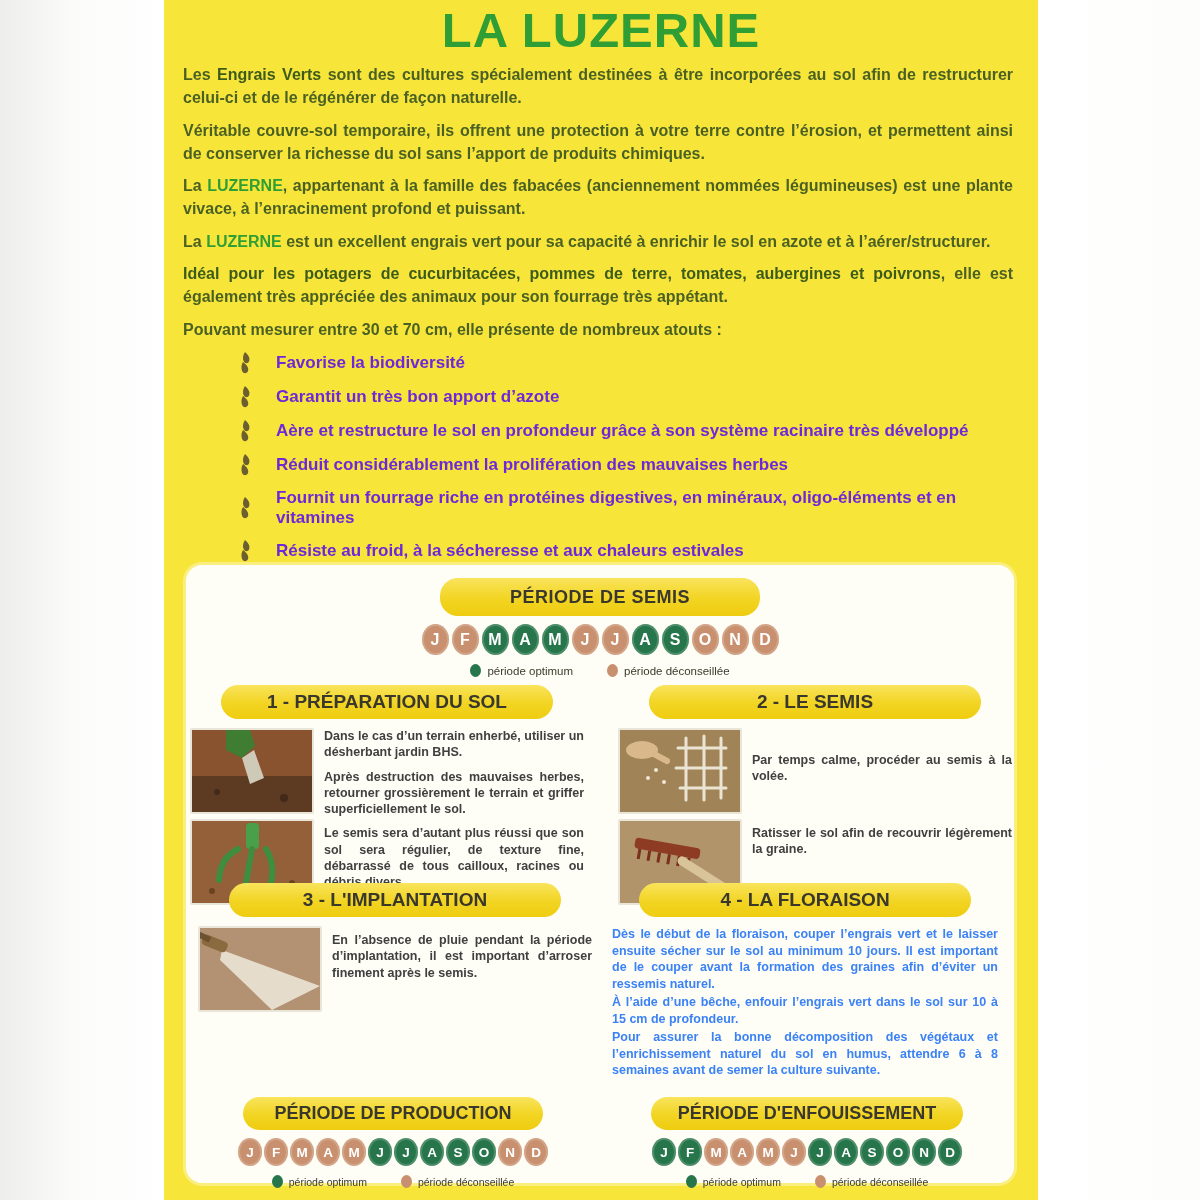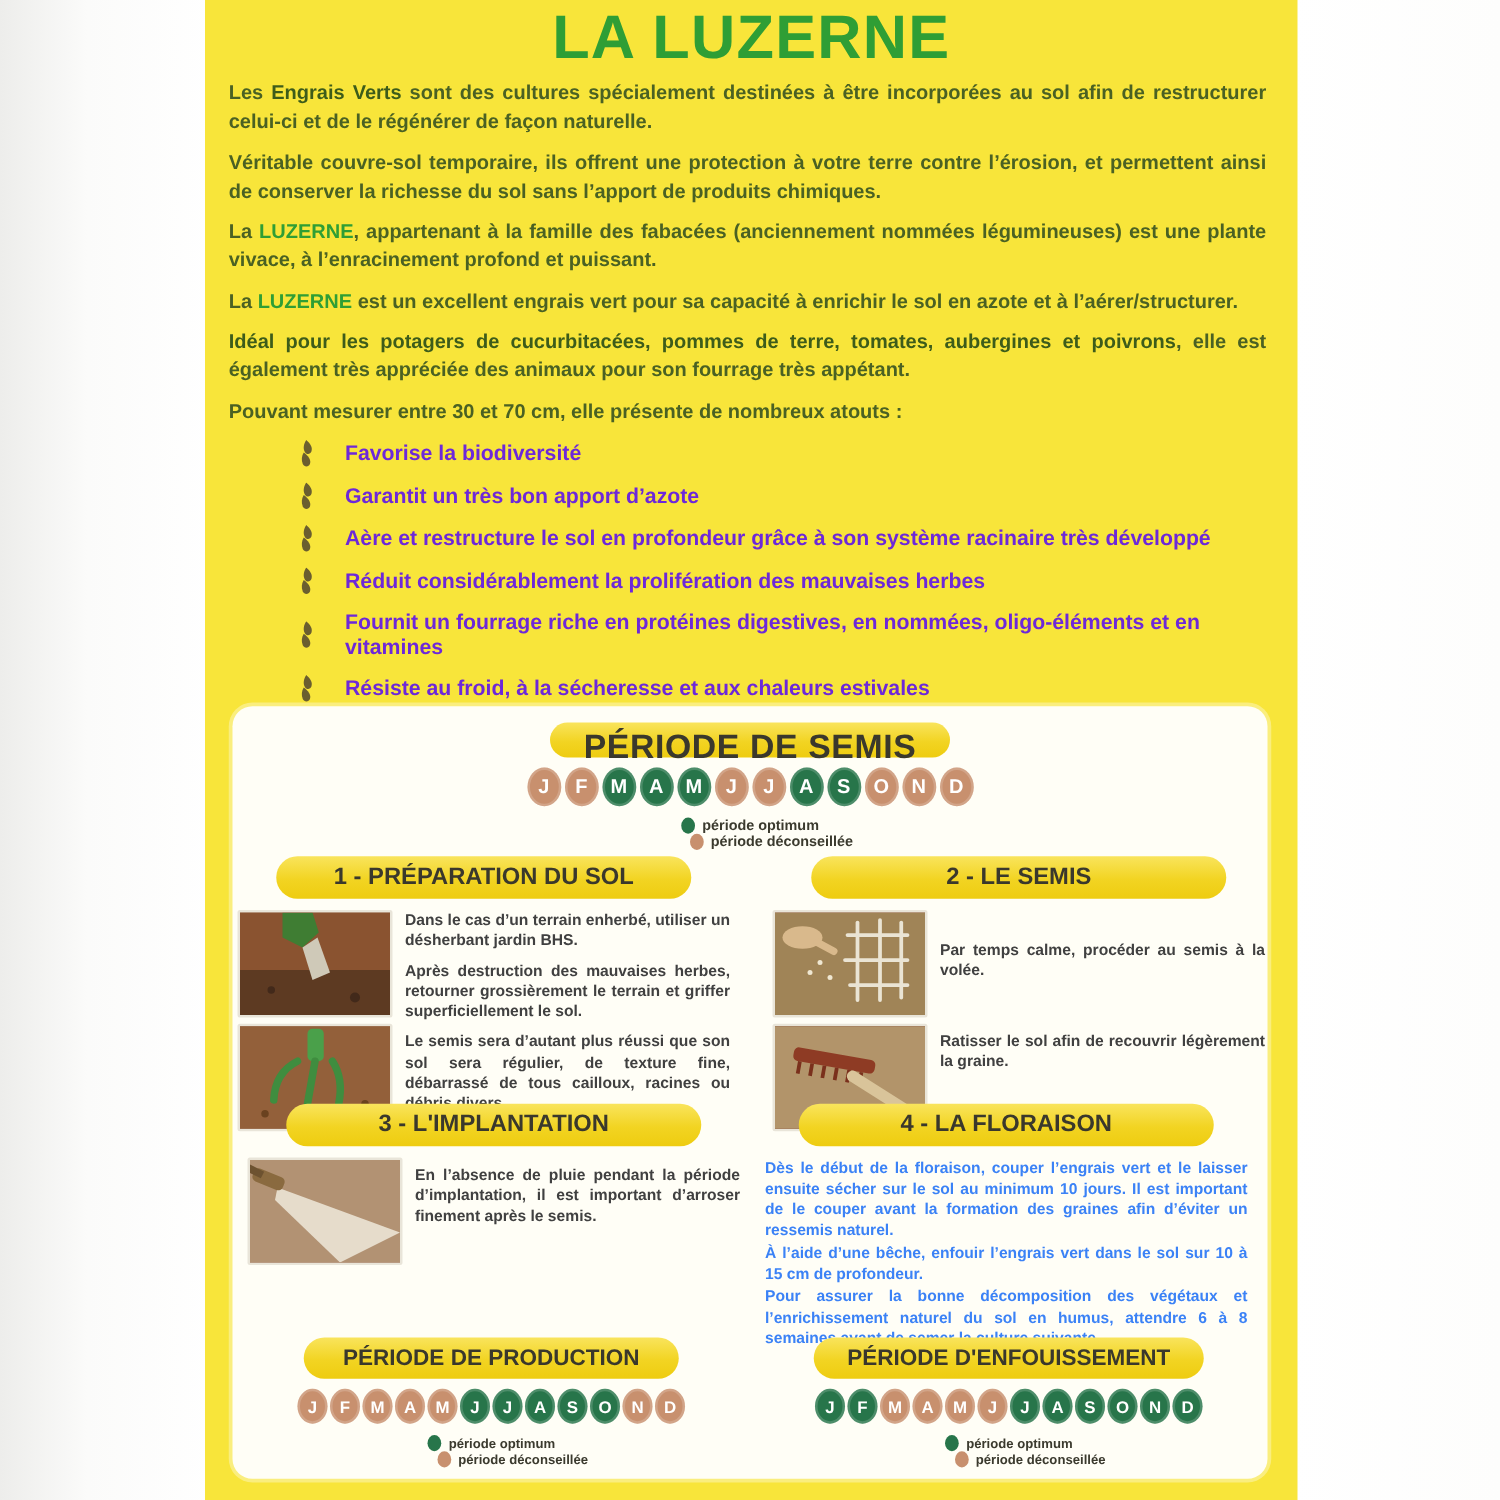--- a/index.html
+++ b/index.html
@@ -21,32 +21,32 @@
   ul.bullets{list-style:none;margin:6px 0 0 0;padding:0 20px 0 74px;}
   ul.bullets li{display:flex;align-items:center;gap:24px;margin-bottom:12px;
                 font-size:17px;font-weight:bold;color:#6d28d9;}
   .bullet-icon{flex:none;display:inline-flex;width:14px;height:22px;}
 
   .panel{position:absolute;left:22px;top:565px;width:828px;height:618px;
          background:#fffef6;border-radius:16px;box-shadow:0 0 0 3px rgba(255,255,255,.35);}
 
   .pill{background:linear-gradient(180deg,#f9e45c 0%,#f2d422 55%,#eecc10 100%);
         border-radius:18px;color:#3a382c;font-weight:bold;text-align:center;}
-  .big-pill{width:320px;margin:13px auto 0;font-size:27px;height:28px;line-height:38px;letter-spacing:.5px;}
+  .big-pill{width:320px;margin:13px auto 0;font-size:18px;height:38px;line-height:38px;letter-spacing:.5px;}
 
   .months{display:flex;justify-content:center;gap:3px;margin-top:8px;}
   .month{width:27px;height:31px;border-radius:50%;display:flex;align-items:center;justify-content:center;
          color:#fff;font-weight:bold;font-size:16px;}
   .month.on{background:#27754a;box-shadow:inset 0 0 0 2px rgba(255,255,255,.18);}
   .month.off{background:#c8906e;box-shadow:inset 0 0 0 2px rgba(255,255,255,.18);}
   .months.sm{gap:2px;}
   .months.sm .month{width:24px;height:28px;font-size:13.5px;}
 
   .legend{display:flex;justify-content:center;align-items:center;margin-top:9px;
-          font-size:11.5px;font-weight:bold;color:#3b3a2e;flex-direction:column;}
+          font-size:11.5px;font-weight:normal;color:#3b3a2e;}
   .legend-item{display:flex;align-items:center;gap:6px;}
   .legend-item + .legend-item{margin-left:34px;}
   .dot{width:11px;height:13px;border-radius:50%;display:inline-block;}
   .dot.on{background:#27754a;}
   .dot.off{background:#c8906e;}
   .legend.sm{font-size:10.5px;}
 
   .grid{position:absolute;top:120px;left:0;width:828px;}
   .step{position:absolute;}
   .step1{left:0;top:0;width:402px;}
@@ -63,21 +63,21 @@
   .step-text p{margin:0 0 8px 0;font-size:12.5px;font-weight:bold;color:#404040;
                line-height:1.3;text-align:justify;}
   .step2 .step-text{padding-top:24px;}
   .step2 .step-text p{margin-bottom:40px;}
   .step3 .step-text{padding-top:6px;}
   .step4 .step-text2{padding:0 8px;}
   .step4 .step-text2 p{margin:0 0 2px 0;font-size:12.5px;font-weight:bold;color:#3b82f6;
                        line-height:1.32;text-align:justify;}
 
   .bottom-row{position:absolute;top:505px;left:0;width:828px;display:flex;}
-  .period-col{width:414px;}
+  .period-col{width:414px;margin-top:27px;}
   .small-pill{margin:0 auto;font-size:18px;height:33px;line-height:33px;}
   .pw-prod{width:300px;}
   .pw-enf{width:312px;}
 </style>
 </head>
 <body>
 
 <div class="stage">
   <div class="sheet">
 
@@ -129,21 +129,21 @@
   </span>
 <span class="bullet-text">Réduit considérablement la prolifération des mauvaises herbes</span>
         </li>
         <li>
   <span class="bullet-icon">
     <svg width="14" height="22" viewBox="0 0 14 22">
       <path d="M7,0 C10.5,3 12.2,6 11.2,9 C10.2,11.8 7.2,11.8 6,9.8 C4.2,6.8 5,3 7,0 Z" fill="#6b5e2f"></path>
       <path d="M5,10 C8.8,12.8 11,16 10,19 C9,21.8 5.4,21.8 4.2,19.2 C3,16.2 3.2,12.8 5,10 Z" fill="#6b5e2f"></path>
     </svg>
   </span>
-<span class="bullet-text">Fournit un fourrage riche en protéines digestives, en nommées, oligo-éléments et en vitamines</span>
+<span class="bullet-text">Fournit un fourrage riche en protéines digestives, en minéraux, oligo-éléments et en vitamines</span>
         </li>
         <li>
   <span class="bullet-icon">
     <svg width="14" height="22" viewBox="0 0 14 22">
       <path d="M7,0 C10.5,3 12.2,6 11.2,9 C10.2,11.8 7.2,11.8 6,9.8 C4.2,6.8 5,3 7,0 Z" fill="#6b5e2f"></path>
       <path d="M5,10 C8.8,12.8 11,16 10,19 C9,21.8 5.4,21.8 4.2,19.2 C3,16.2 3.2,12.8 5,10 Z" fill="#6b5e2f"></path>
     </svg>
   </span>
 <span class="bullet-text">Résiste au froid, à la sécheresse et aux chaleurs estivales</span>
         </li>

